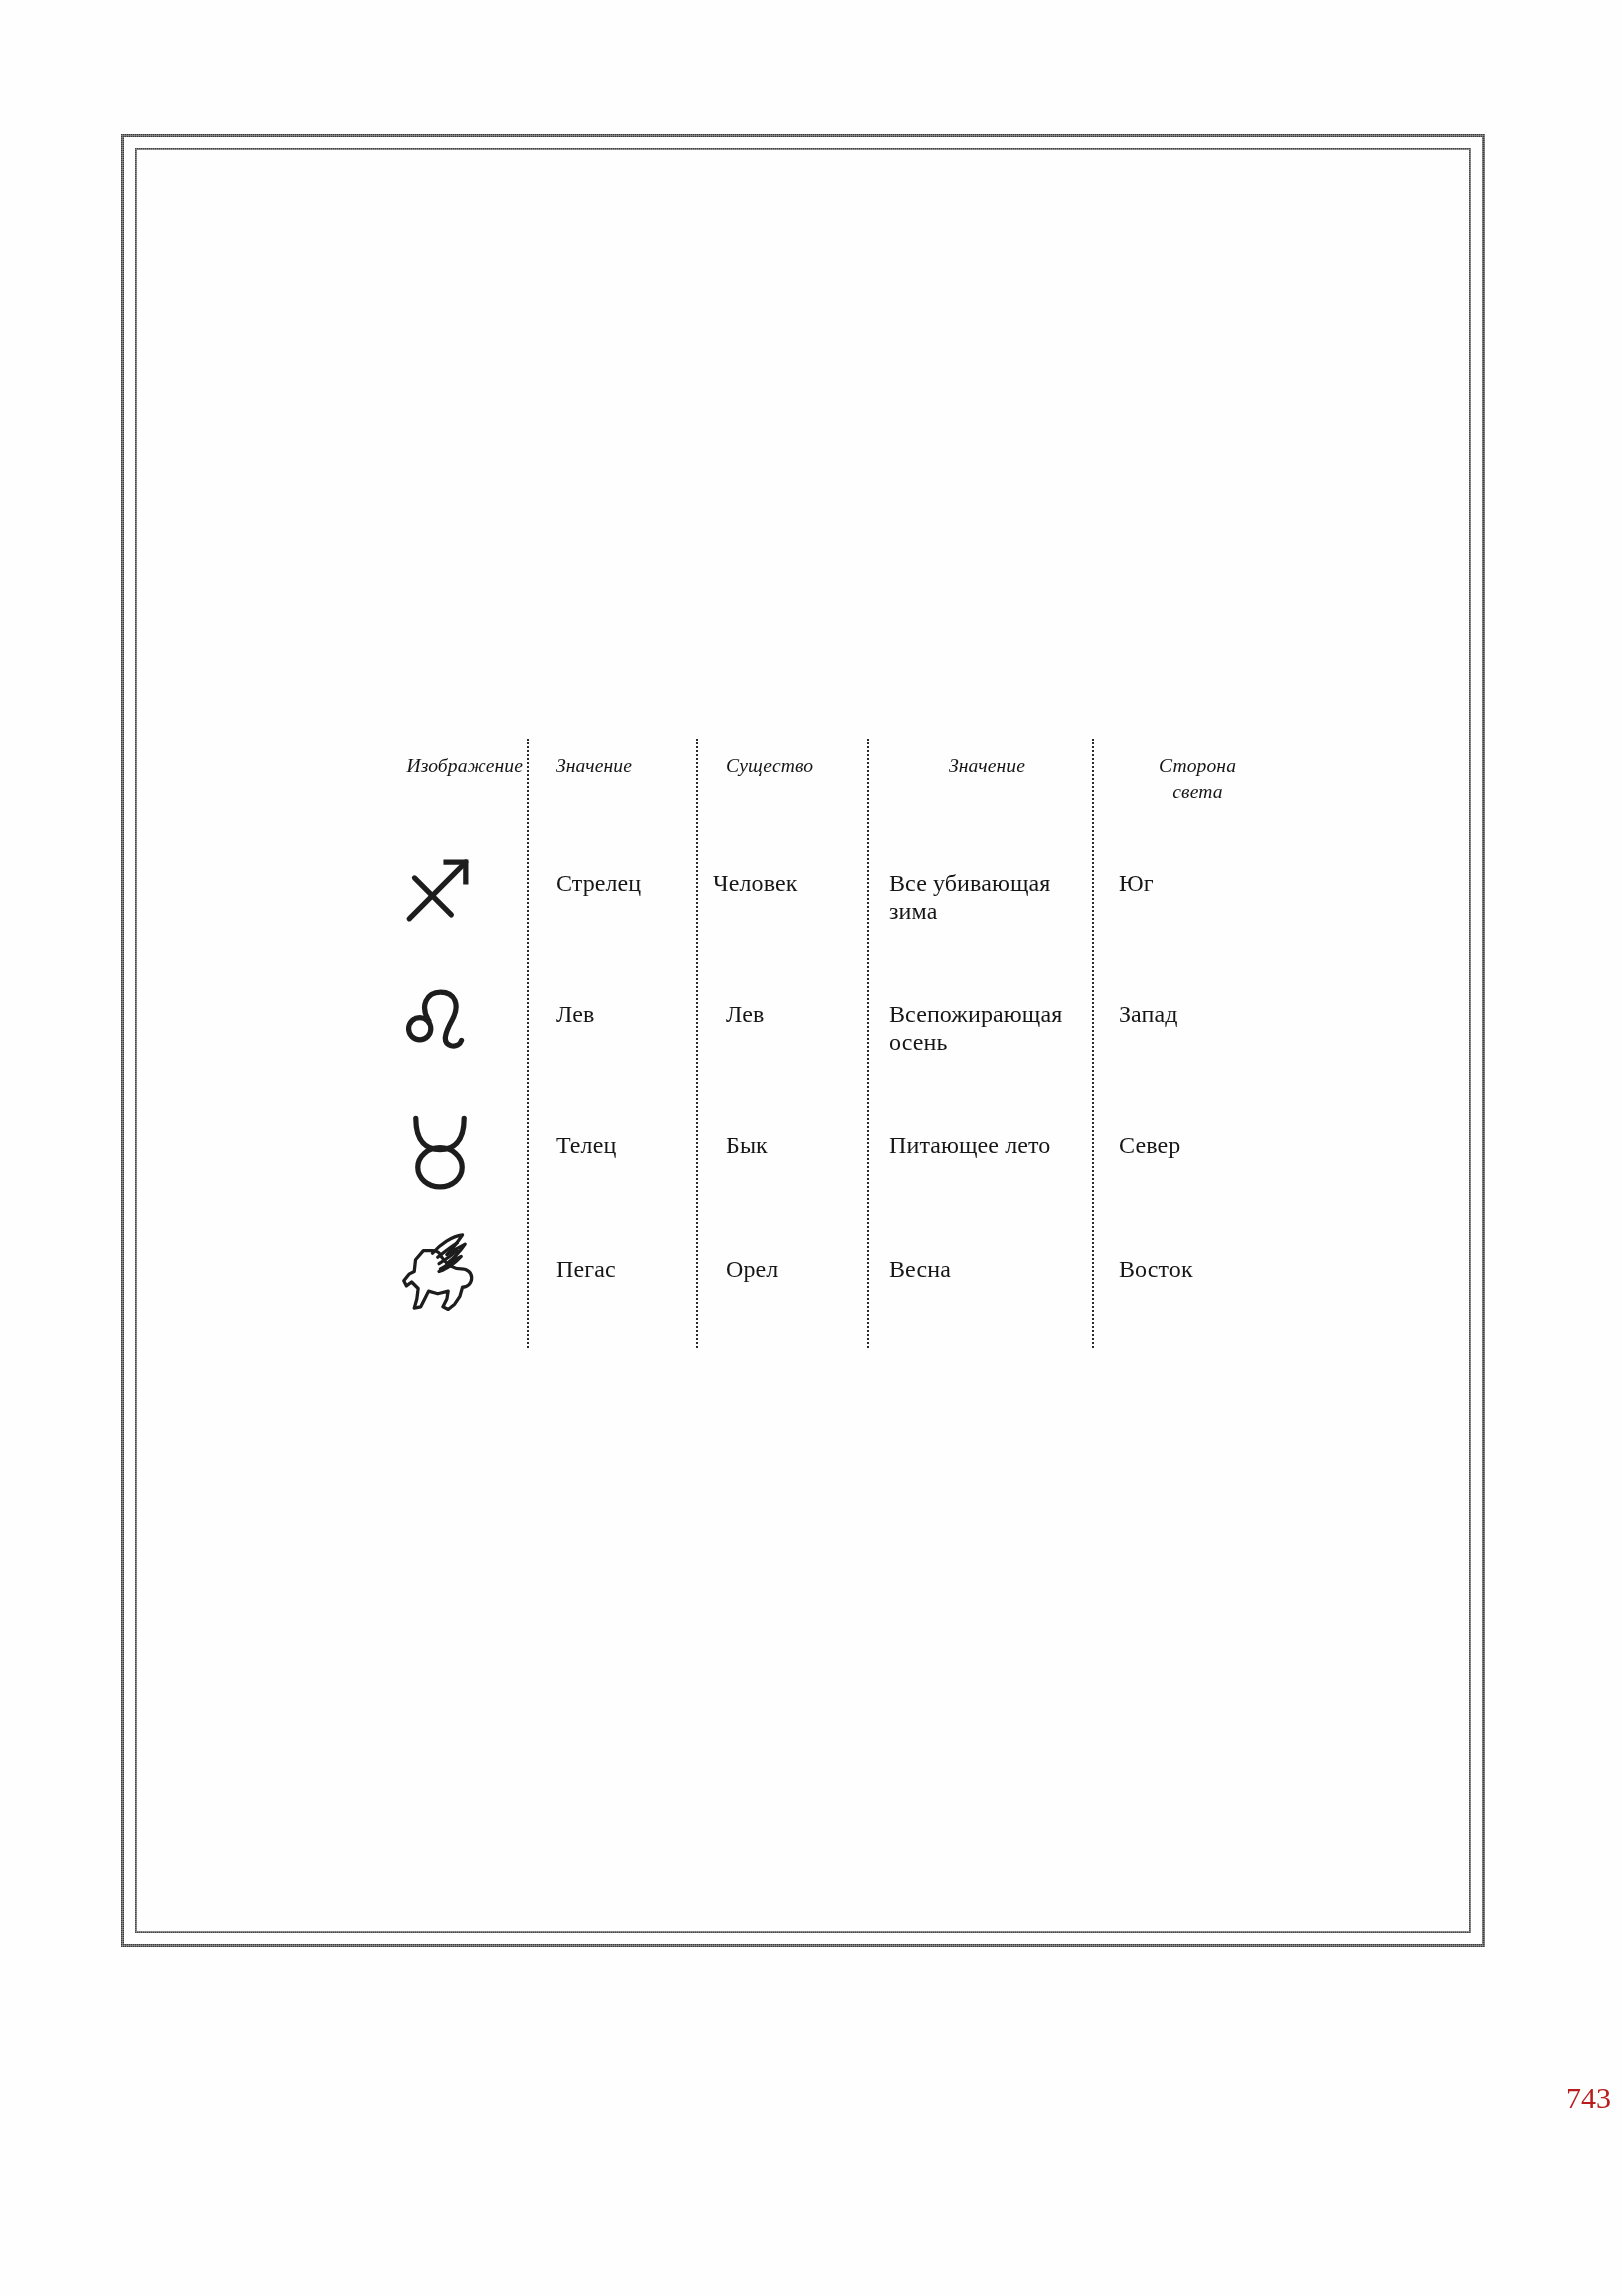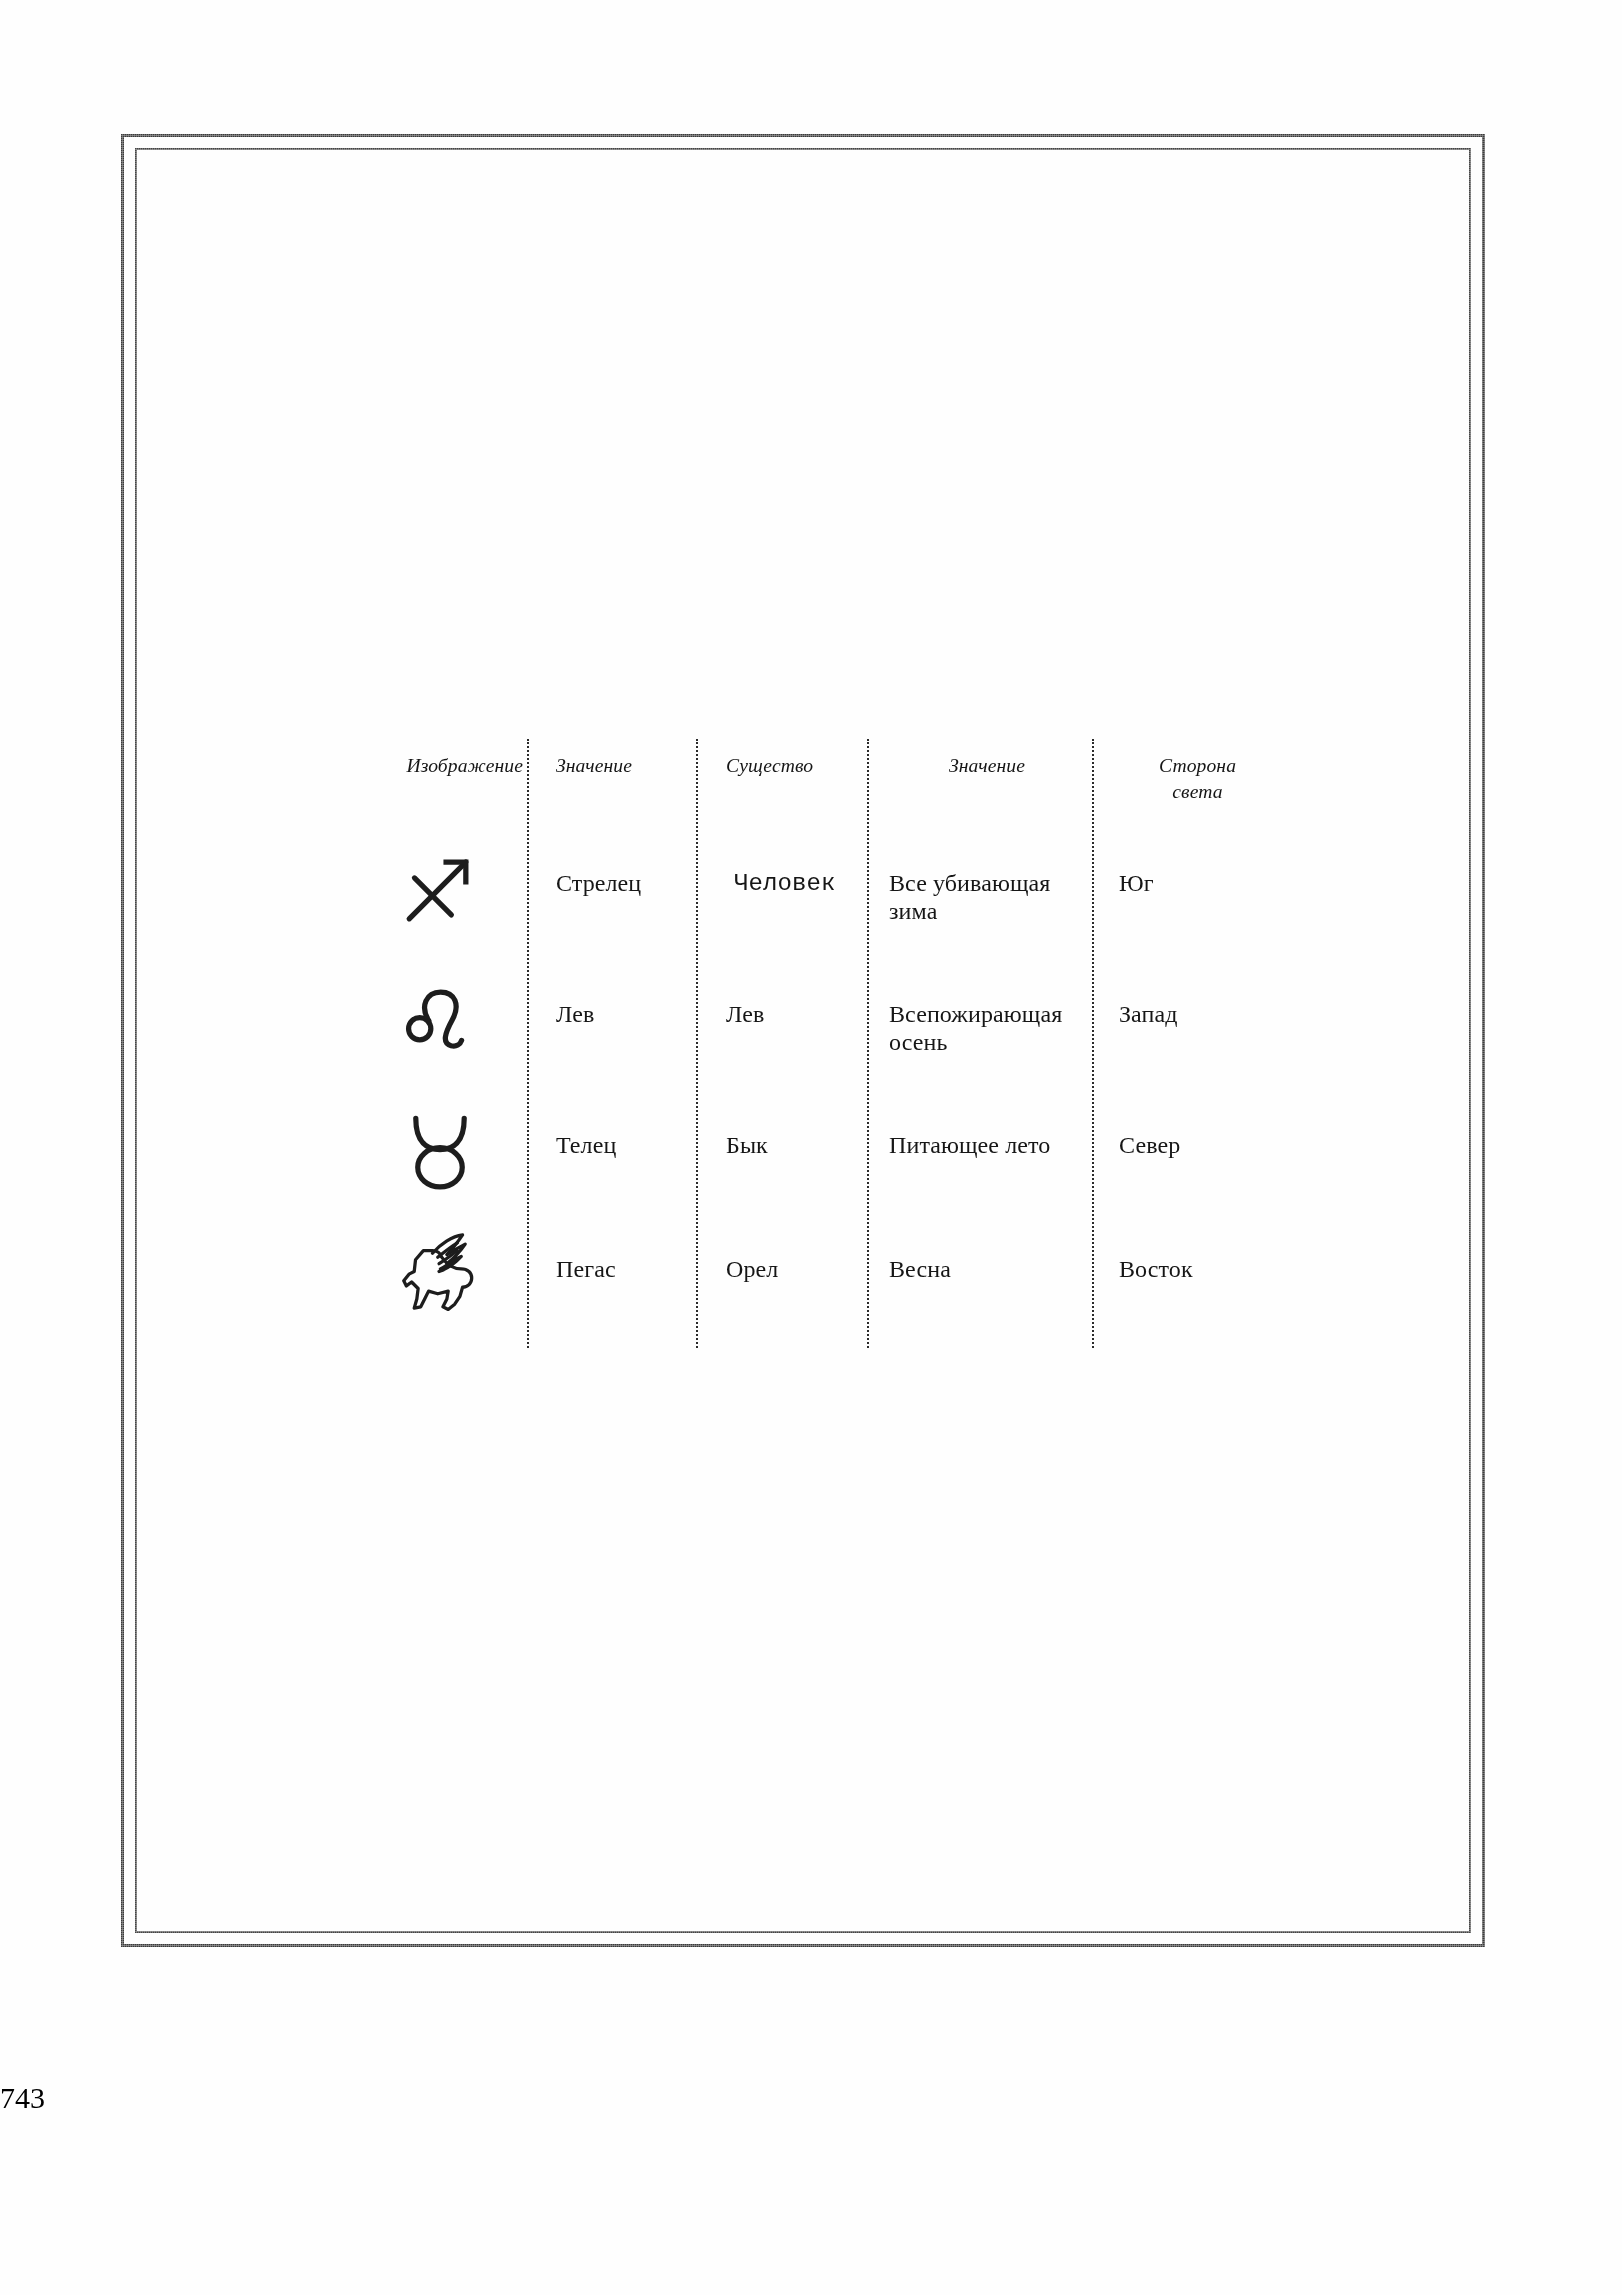--- a/index.html
+++ b/index.html
@@ -108,23 +108,23 @@
     text-align: center;
     font-size: 31px;
     letter-spacing: 0.3px;
     color: #141414;
   }
   #folio {
     position: absolute;
     left: 0;
     top: 2081px;
     width: 1611px;
-    text-align: left;
+    text-align: right;
     font-size: 30px;
-    color: #000000;
+    color: #b91c1c;
   }
 </style>
 </head>
 <body>
 
 <div id="page">
 
   <div class="frame-outer"></div>
   <div class="frame-inner"></div>
   <div class="frame-grain"></div>
@@ -146,21 +146,21 @@
     </div>
 
     <svg class="glyph" style="left:34px; top:110px;" width="79" height="79" viewBox="0 0 120 120">
       <g stroke="#1d1d1d" stroke-width="8" fill="none" stroke-linecap="round">
         <line x1="14" y1="106" x2="100" y2="20"></line>
         <line x1="22" y1="44" x2="78" y2="100"></line>
         <polyline points="66,20 100,20 100,54" stroke-linejoin="miter" stroke-linecap="butt"></polyline>
       </g>
     </svg>
     <div class="cell" style="left:190px; top:131px; width:137px;">Стрелец</div>
-    <div class="cell" style="left:368px; top:131px; width:137px;font-family:Liberation Mono, monospace;">Человек</div>
+    <div class="cell" style="left:347px; top:131px; width:137px;">Человек</div>
     <div class="cell" style="left:523px; top:131px; width:196px;">
       <span>Все убивающая</span><br>
       <span>зима</span>
     </div>
     <div class="cell" style="left:753px; top:131px; width:157px;">Юг</div>
 
     <svg class="glyph" style="left:38px; top:241px;" width="72" height="79" viewBox="0 0 110 120">
       <g stroke="#1d1d1d" stroke-width="8" fill="none" stroke-linecap="round">
         <circle cx="24" cy="74" r="17"></circle>
         <path d="M38 62 C 24 40, 34 18, 56 18 C 78 18, 86 38, 74 60

